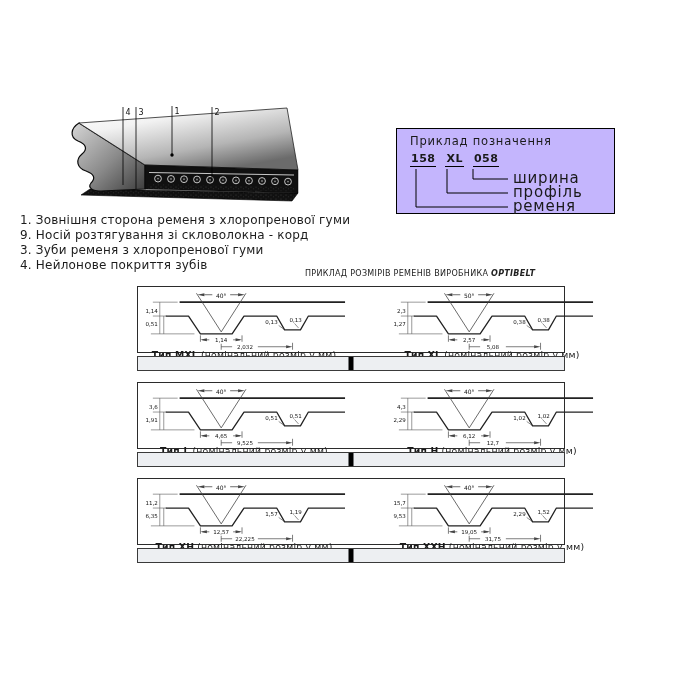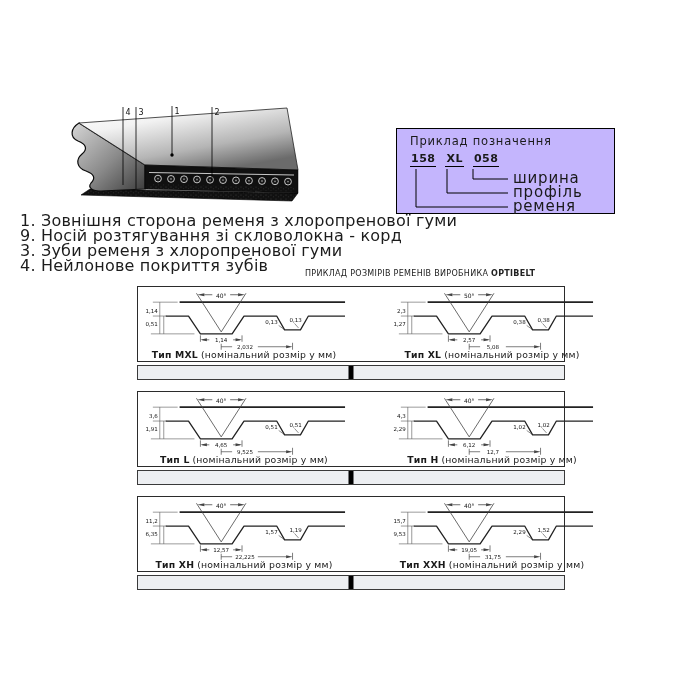--- a/index.html
+++ b/index.html
@@ -14,31 +14,31 @@
   .desig-box{position:absolute;left:396px;top:128px;width:219px;height:86px;
              border:1px solid #000;background:#c4b5fd;}
   .desig-title{margin:5px 0 0 13px;font-size:11.5px;letter-spacing:.8px;}
   .desig-code{margin:4px 0 0 13px;font-size:11px;font-weight:bold;letter-spacing:.5px;}
   .desig-code span{display:inline-block;margin-right:9px;border-bottom:1.5px solid #000;
                    padding:0 1px 1px 1px;text-align:right;}
   .desig-lines{position:absolute;left:0;top:0;}
   .desig-label{position:absolute;left:116px;font-size:15px;letter-spacing:.8px;line-height:13px;}
 
   
-  .legend{position:absolute;left:20px;top:213px;font-size:16px;font-weight:500;
+  .legend{position:absolute;left:20px;top:213px;font-size:12px;font-weight:500;
           letter-spacing:.2px;line-height:15px;color:#1c1c1c;}
 
   
   .sec-header{position:absolute;left:305px;top:269px;font-size:8px;letter-spacing:.3px;color:#222;}
-  .sec-header b{font-weight:bold;}
+  .sec-header b{font-weight:bold;font-style:italic;}
 
   
   .grid{position:absolute;left:137px;top:286px;width:428px;}
   .belt-row{margin-bottom:11px;}
-  .diagram-box{height:76px;background:#fff;border:1.5px solid #2b2b2b;display:flex;gap:36px;}
+  .diagram-box{height:67px;background:#fff;border:1.5px solid #2b2b2b;display:flex;gap:36px;}
   .panel{flex:1;position:relative;text-align:center;padding-top:2px;}
   .panel svg.profile{display:block;margin:0 auto;}
   .caption{font-size:9.3px;margin-top:-2px;letter-spacing:.2px;white-space:nowrap;}
   .caption b{font-weight:bold;}
   .caption span{margin-left:3px;}
   .strip{margin-top:3px;height:15px;background:#edeff2;border:1px solid #3a3a3a;position:relative;}
   .strip-divider{position:absolute;left:50%;top:0;bottom:0;width:5px;
                  transform:translateX(-50%);background:#000;}
   svg text{fill:#111;font-family:"DejaVu Sans",sans-serif;}
 </style>

